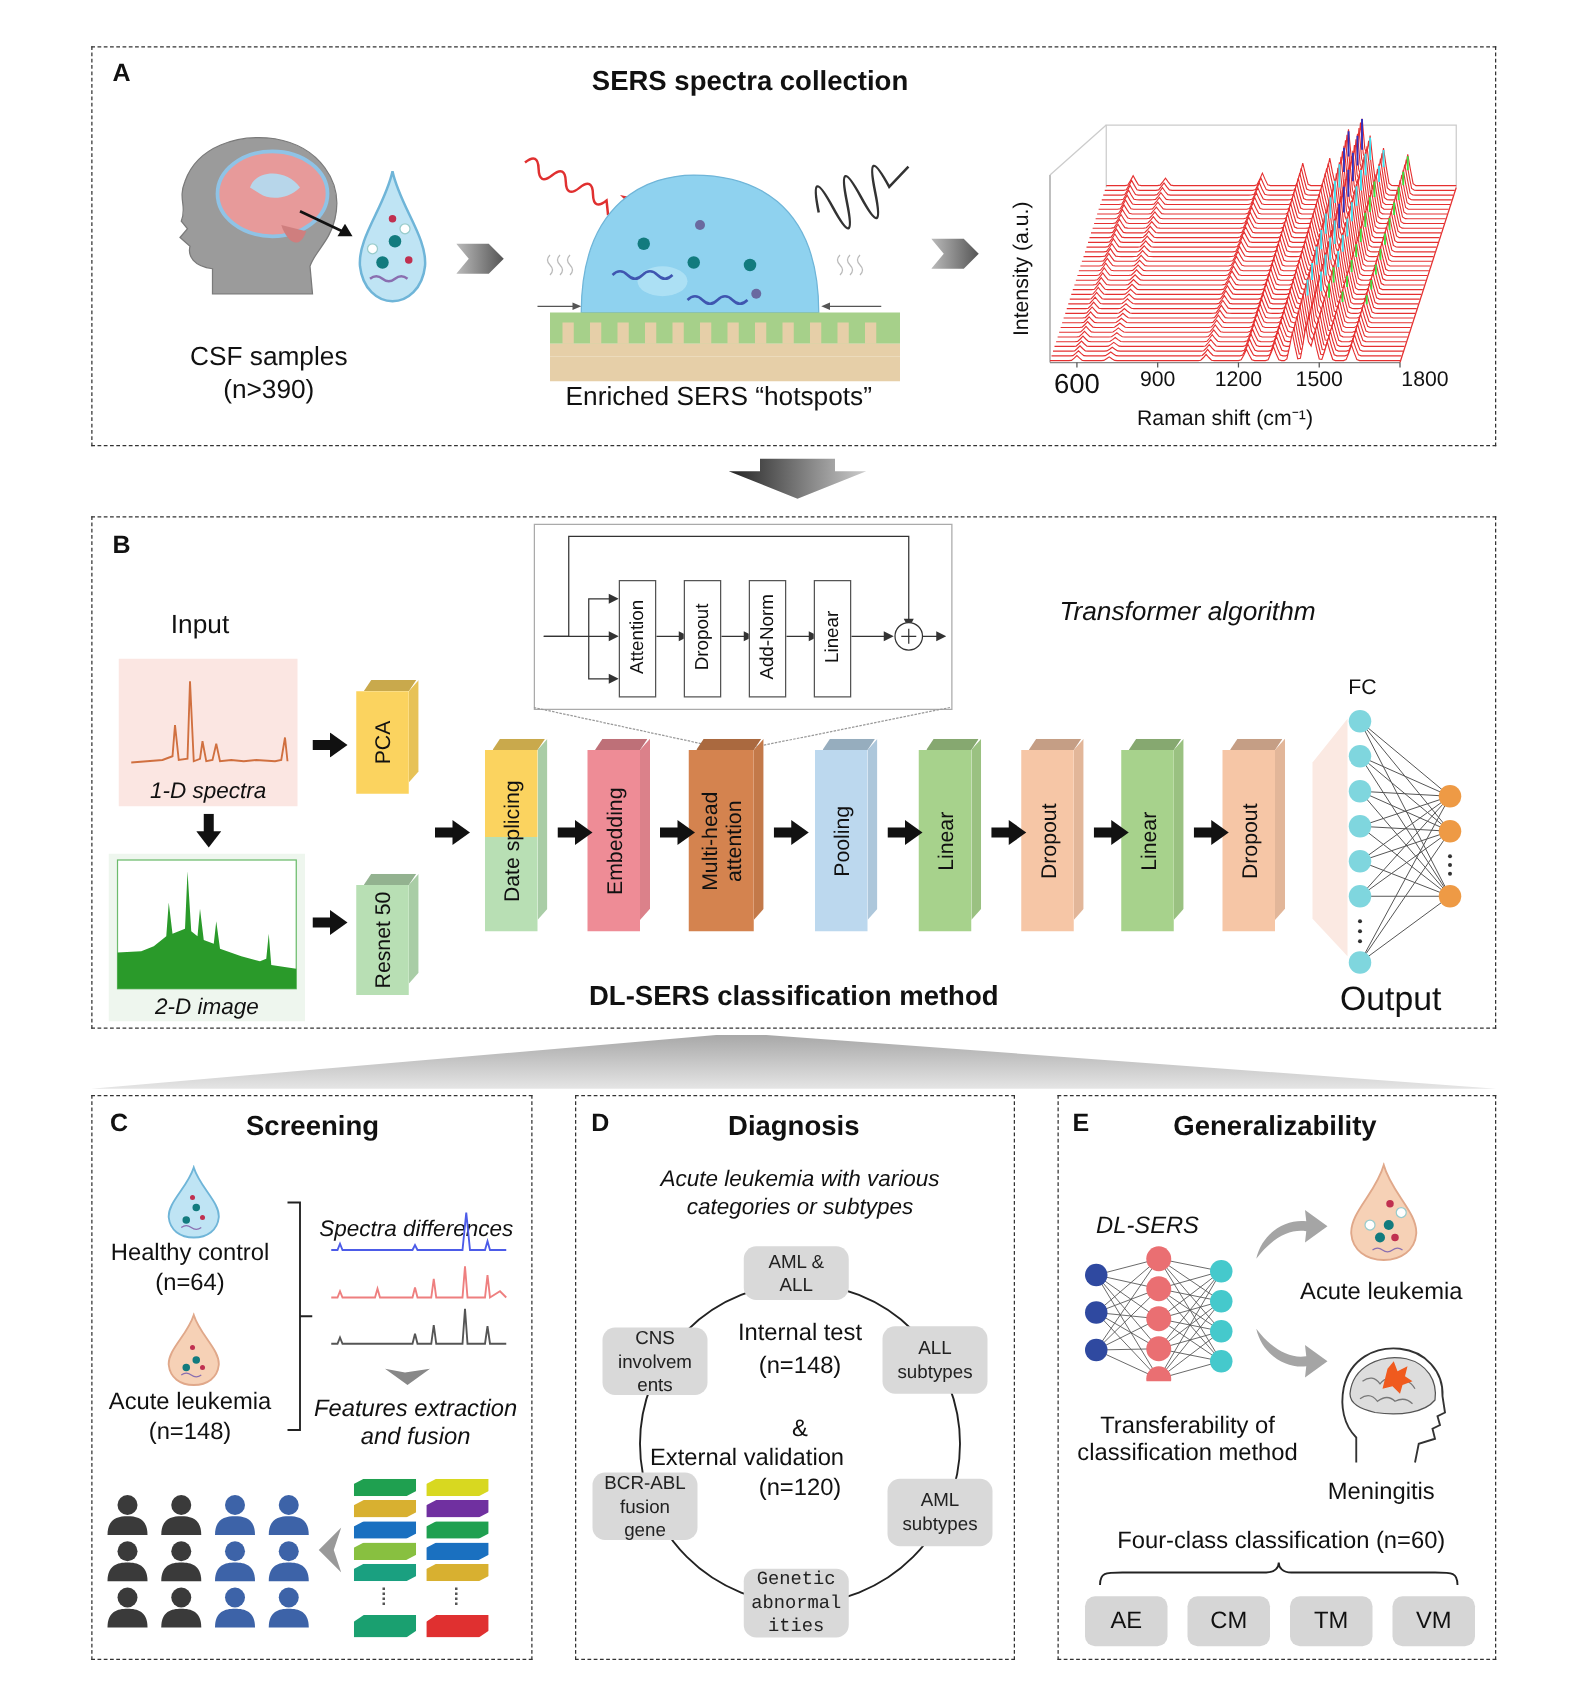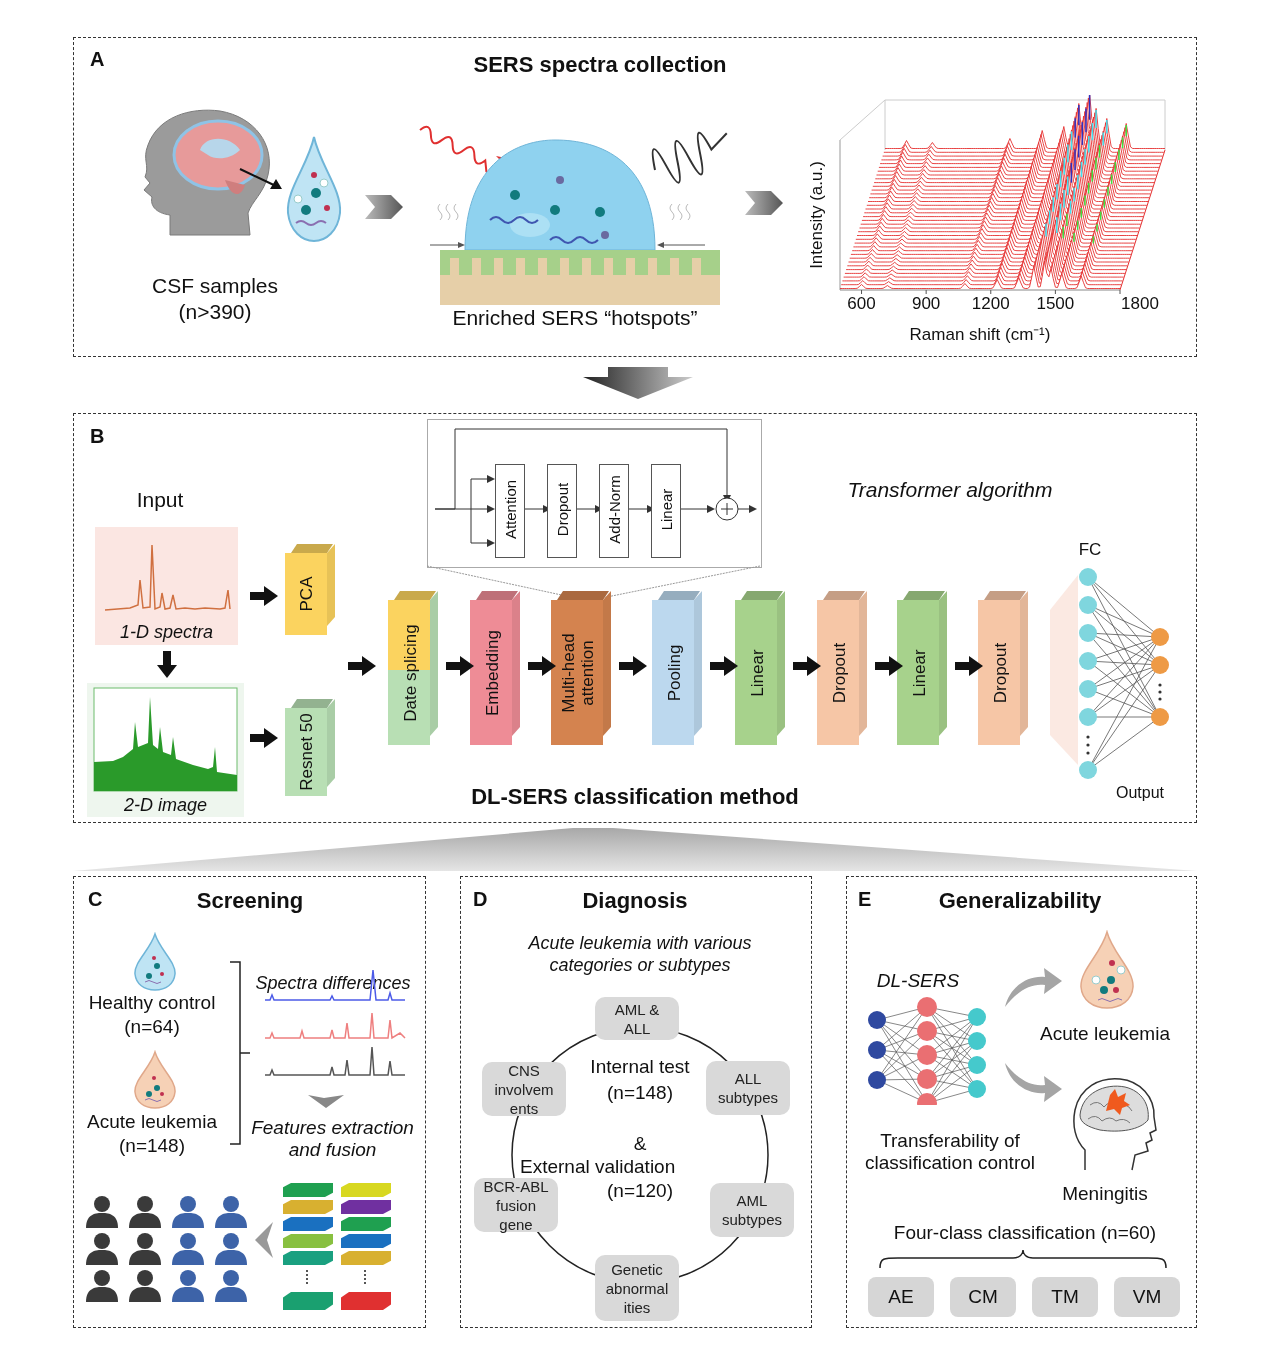--- a/index.html
+++ b/index.html
@@ -196,21 +196,21 @@
     <line x1="131.15384615384616" y1="195" x2="131.15384615384616" y2="199" stroke="#555"></line>
     <line x1="195.76923076923077" y1="195" x2="195.76923076923077" y2="199" stroke="#555"></line>
     <line x1="260.38461538461536" y1="195" x2="260.38461538461536" y2="199" stroke="#555"></line>
     <line x1="325" y1="195" x2="325" y2="199" stroke="#555"></line>
   </svg>
 <div class="vtext" style="left:752px;top:205px;width:130px;font-size:17px;">Intensity (a.u.)</div>
 <div class="txt" style="left:880px;top:322px;width:200px;font-size:17px;">
   <span>Raman shift (cm⁻¹)</span>
 </div>
 <div id="xticks">
-    <div style="position: absolute; left: 836.538px; top: 294px; width: 50px; text-align: center; font-size: 17px;">600</div>
+    <div style="position: absolute; left: 836.538px; top: 294px; width: 50px; text-align: center; font-size: 22px;">600</div>
     <div style="position: absolute; left: 901.154px; top: 294px; width: 50px; text-align: center; font-size: 17px;">900</div>
     <div style="position: absolute; left: 965.769px; top: 294px; width: 50px; text-align: center; font-size: 17px;">1200</div>
     <div style="position: absolute; left: 1030.38px; top: 294px; width: 50px; text-align: center; font-size: 17px;">1500</div>
     <div style="position: absolute; left: 1095px; top: 294px; width: 50px; text-align: center; font-size: 17px; margin-left: 20px;">1800</div>
   </div>
 
 <svg class="abs" style="left:578px;top:365px;" width="120" height="35" viewBox="0 0 120 35">
   <defs>
       <linearGradient id="gb" x1="0" x2="1">
         <stop offset="0" stop-color="#222"></stop>
@@ -413,21 +413,21 @@
     <circle cx="130" cy="100" r="9" fill="#ee9a45"></circle>
     <circle cx="130" cy="152" r="9" fill="#ee9a45"></circle>
     <circle cx="58" cy="172" r="1.6" fill="#333"></circle>
     <circle cx="58" cy="180" r="1.6" fill="#333"></circle>
     <circle cx="58" cy="188" r="1.6" fill="#333"></circle>
     <circle cx="130" cy="120" r="1.6" fill="#333"></circle>
     <circle cx="130" cy="127" r="1.6" fill="#333"></circle>
     <circle cx="130" cy="134" r="1.6" fill="#333"></circle>
   </svg>
 <div class="txt" style="left:1070px;top:540px;width:40px;font-size:17px;">FC</div>
-<div class="txt" style="left:1100px;top:784px;width:80px;font-size:16px;">Output</div>
+<div class="txt" style="left:1072px;top:784px;width:80px;font-size:27px;">Output</div>
 <div class="ptitle" style="left:400px;top:784px;width:470px;">DL-SERS classification method</div>
 
 <svg class="abs" style="left:73px;top:828px;" width="1124" height="45" viewBox="0 0 1124 45">
   <defs>
       <linearGradient id="gc" x1="0" y1="0" x2="0" y2="1">
         <stop offset="0" stop-color="#a8a8a8"></stop>
         <stop offset="1" stop-color="#e5e5e5"></stop>
       </linearGradient>
     </defs>
   <polygon points="500,0 540,0 1124,43 0,43" fill="url(#gc)"></polygon>
@@ -552,21 +552,21 @@
 <svg class="abs" style="left:500px;top:1005px;" width="280" height="300" viewBox="0 0 280 300">
   <circle cx="140" cy="150" r="128" fill="none" stroke="#222" stroke-width="1.5"></circle>
 </svg>
 <div id="d-nodes">
     <div class="gbox" style="left: 595px; top: 997px; width: 84px; height: 43px; white-space: pre-line;">AML &amp;
 ALL</div>
     <div class="gbox" style="left: 706px; top: 1061px; width: 84px; height: 54px; white-space: pre-line;">ALL
 subtypes</div>
     <div class="gbox" style="left: 710px; top: 1183px; width: 84px; height: 54px; white-space: pre-line;">AML
 subtypes</div>
-    <div class="gbox" style="left: 595px; top: 1255px; width: 84px; height: 66px; white-space: pre-line;">Genetic
+    <div class="gbox" style="left: 595px; top: 1255px; width: 84px; height: 55px; white-space: pre-line; font-family: Liberation Mono, monospace;">Genetic
 abnormal
 ities</div>
     <div class="gbox" style="left: 474px; top: 1178px; width: 84px; height: 54px; white-space: pre-line;">BCR-ABL
 fusion
 gene</div>
     <div class="gbox" style="left: 482px; top: 1062px; width: 84px; height: 54px; white-space: pre-line;">CNS
 involvem
 ents</div>
   </div>
 <div id="d-center">
@@ -647,21 +647,21 @@
   <path d="M20 70 q4 -3 8 0 t8 0 t8 0" stroke="#8a6fb0" fill="none"></path>
 </svg>
 <div class="txt" style="left:1030px;top:1023px;width:150px;">Acute leukemia</div>
 <svg class="abs" style="left:1070px;top:1075px;" width="90" height="100" viewBox="0 0 90 100">
   <path d="M15 95 L15 75 C5 65 2 50 5 35 C10 12 30 2 50 4 C70 6 85 22 84 42 L86 55 L80 58 L82 65 L76 68 L78 76 L65 80 L62 95" fill="#fff" stroke="#333" stroke-width="1.5"></path>
   <path d="M10 40 C12 18 35 8 55 12 C72 16 80 30 78 45 C70 55 50 58 30 55 C18 52 10 48 10 40 Z" fill="#ddd" stroke="#555"></path>
   <path d="M20 30 q8 -6 14 2 q6 -8 14 0 q8 -6 14 4 M18 44 q8 -6 14 2 q8 -6 14 0 q8 -4 14 2" fill="none" stroke="#777"></path>
   <polygon points="40,20 45,14 48,22 56,18 54,26 60,30 52,33 50,40 44,34 36,36 38,28" fill="#f05a1e"></polygon>
 </svg>
 <div class="txt" style="left:850px;top:1130px;width:200px;">Transferability of</div>
-<div class="txt" style="left:850px;top:1152px;width:200px;">classification control</div>
+<div class="txt" style="left:850px;top:1152px;width:200px;">classification method</div>
 <div class="txt" style="left:1050px;top:1183px;width:110px;">Meningitis</div>
 <div class="txt" style="left:870px;top:1222px;width:310px;">Four-class classification (n=60)</div>
 <svg class="abs" style="left:878px;top:1248px;" width="290" height="22" viewBox="0 0 290 22">
   <path d="M2 20 C2 10 6 10 20 10 L135 10 C142 10 145 6 145 2 C145 6 148 10 155 10 L270 10 C284 10 288 10 288 20" fill="none" stroke="#222" stroke-width="1.5"></path>
 </svg>
 <div id="e-classes">
     <div class="cbox" style="left: 868px; top: 1277px; width: 66px; height: 40px;">AE</div>
     <div class="cbox" style="left: 950px; top: 1277px; width: 66px; height: 40px;">CM</div>
     <div class="cbox" style="left: 1032px; top: 1277px; width: 66px; height: 40px;">TM</div>
     <div class="cbox" style="left: 1114px; top: 1277px; width: 66px; height: 40px;">VM</div>

